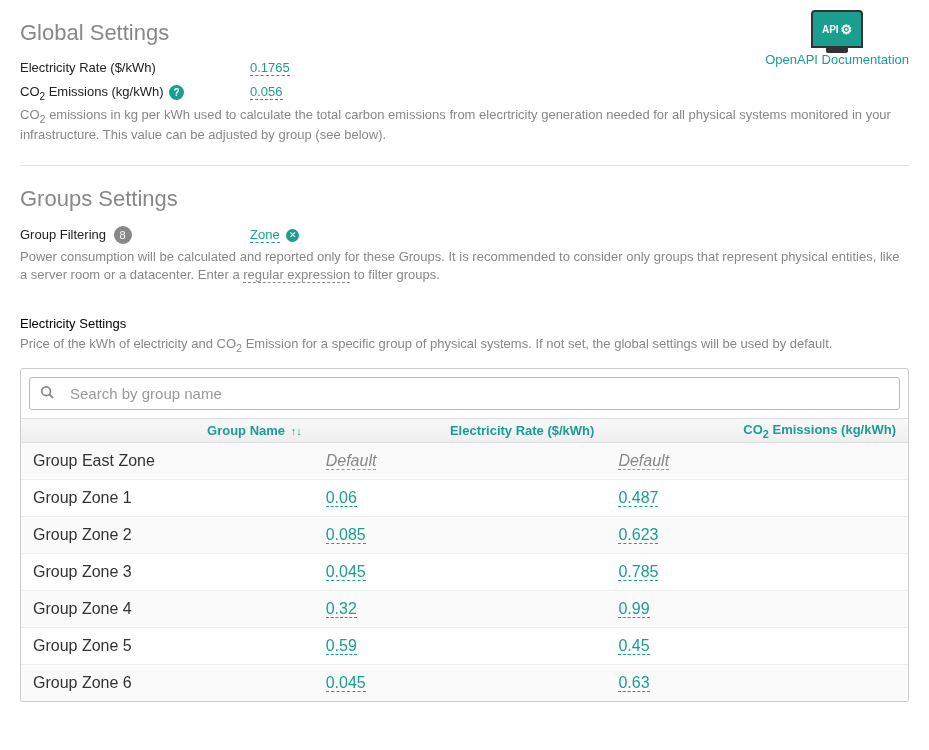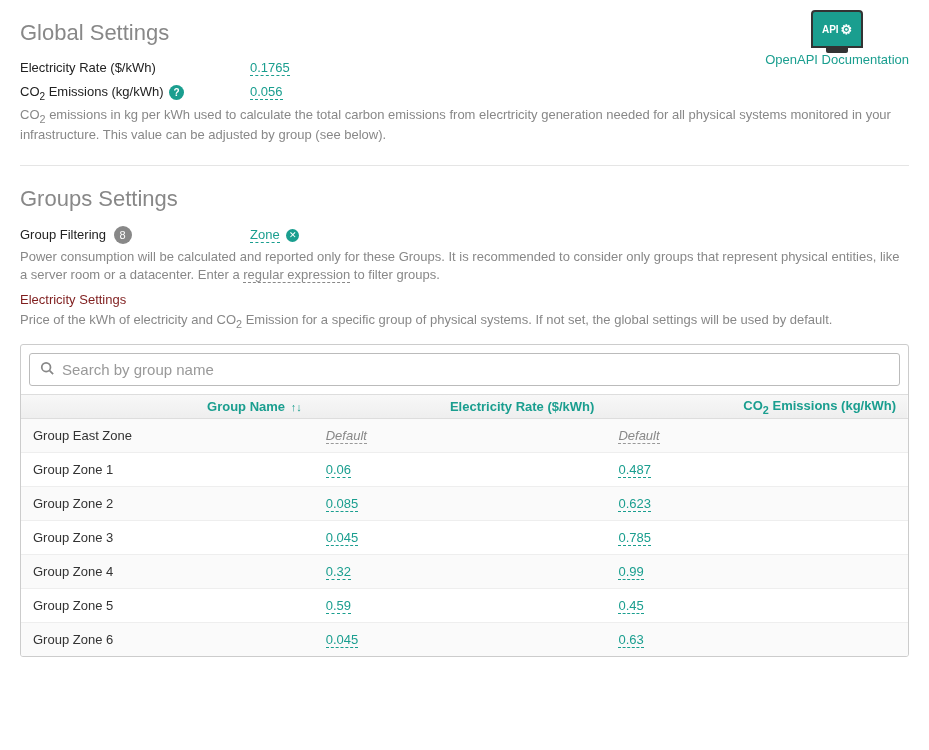--- a/index.html
+++ b/index.html
@@ -15,35 +15,35 @@
     .setting-label { width: 230px; color: #222; font-size: 13px; }
     .setting-label sub { font-size: 10px; }
     .help-icon { display: inline-flex; align-items: center; justify-content: center; width: 15px; height: 15px; border-radius: 50%; background: #1a9e8f; color: #fff; font-size: 10px; font-weight: bold; margin-left: 2px; cursor: pointer; }
     .editable-value { color: #1a9e8f; border-bottom: 1px dashed #1a9e8f; cursor: pointer; font-size: 13px; text-align: center; }
     .setting-desc { color: #888; font-size: 13px; margin-top: 4px; line-height: 1.4; }
     .link-inline { color: #888; border-bottom: 1px dashed #888; cursor: pointer; }
     .divider { border: none; border-top: 1px solid #e5e5e5; margin: 20px 0; }
     .badge { display: inline-flex; align-items: center; justify-content: center; min-width: 18px; height: 18px; border-radius: 9px; background: #888; color: #fff; font-size: 11px; padding: 0 5px; margin-left: 4px; }
     .filter-chip { color: #1a9e8f; border-bottom: 1px dashed #1a9e8f; cursor: pointer; font-size: 13px; text-align: center; }
     .chip-remove { display: inline-flex; align-items: center; justify-content: center; width: 13px; height: 13px; border-radius: 50%; background: #1a9e8f; color: #fff; font-size: 9px; margin-left: 3px; cursor: pointer; vertical-align: middle; }
-    .section-sub { color: #7f1d1d; font-size: 13px; margin-top: 8px; }
+    .section-sub { color: #000000; font-size: 13px; margin-top: 32px; }
     .table-wrap { margin-top: 12px; border: 1px solid #ccc; border-radius: 3px; overflow: hidden; }
     .search-wrap { padding: 8px; }
-    .search-box { display: flex; align-items: center; border: 1px solid #bbb; border-radius: 3px; padding: 7px 10px; }
+    .search-box { display: flex; align-items: center; border: 1px solid #bbb; border-radius: 3px; padding: 7px 10px; gap: 8px; }
     .search-icon { color: #888; margin-right: 8px; font-size: 14px; }
     .search-input { border: none; outline: none; flex: 1; font-size: 15px; color: #555; }
     .search-input::placeholder { color: #999; }
     table { width: 100%; border-collapse: collapse; }
     thead { background: linear-gradient(#f8f8f8, #eeeeee); }
     th { text-align: right; padding: 3px 12px; color: #1a9e8f; font-weight: bold; font-size: 13px; border-top: 1px solid #ddd; border-bottom: 1px solid #ddd; cursor: pointer; }
     th.col-name { width: 33%; }
     th.col-rate { width: 33%; }
     th.col-co2 { width: 34%; }
     .sort-icon { font-size: 11px; margin-left: 2px; }
-    td { padding: 9px 12px; border-top: 1px solid #eee; color: #333; font-size: 13px; }
+    td { padding: 9px 12px; border-top: 1px solid #eee; color: #333; font-size: 16px; }
     tbody tr:nth-child(odd) { background: #fafafa; }
     tbody tr:nth-child(even) { background: #fff; }
     .cell-editable { color: #1a9e8f; border-bottom: 1px dashed #1a9e8f; cursor: pointer; }
     .cell-default { color: #888; font-style: italic; border-bottom: 1px dashed #999; cursor: pointer; }
     .relpos { position: relative; }
   </style>
 </head>
 <body>
 
 <div class="container relpos">

